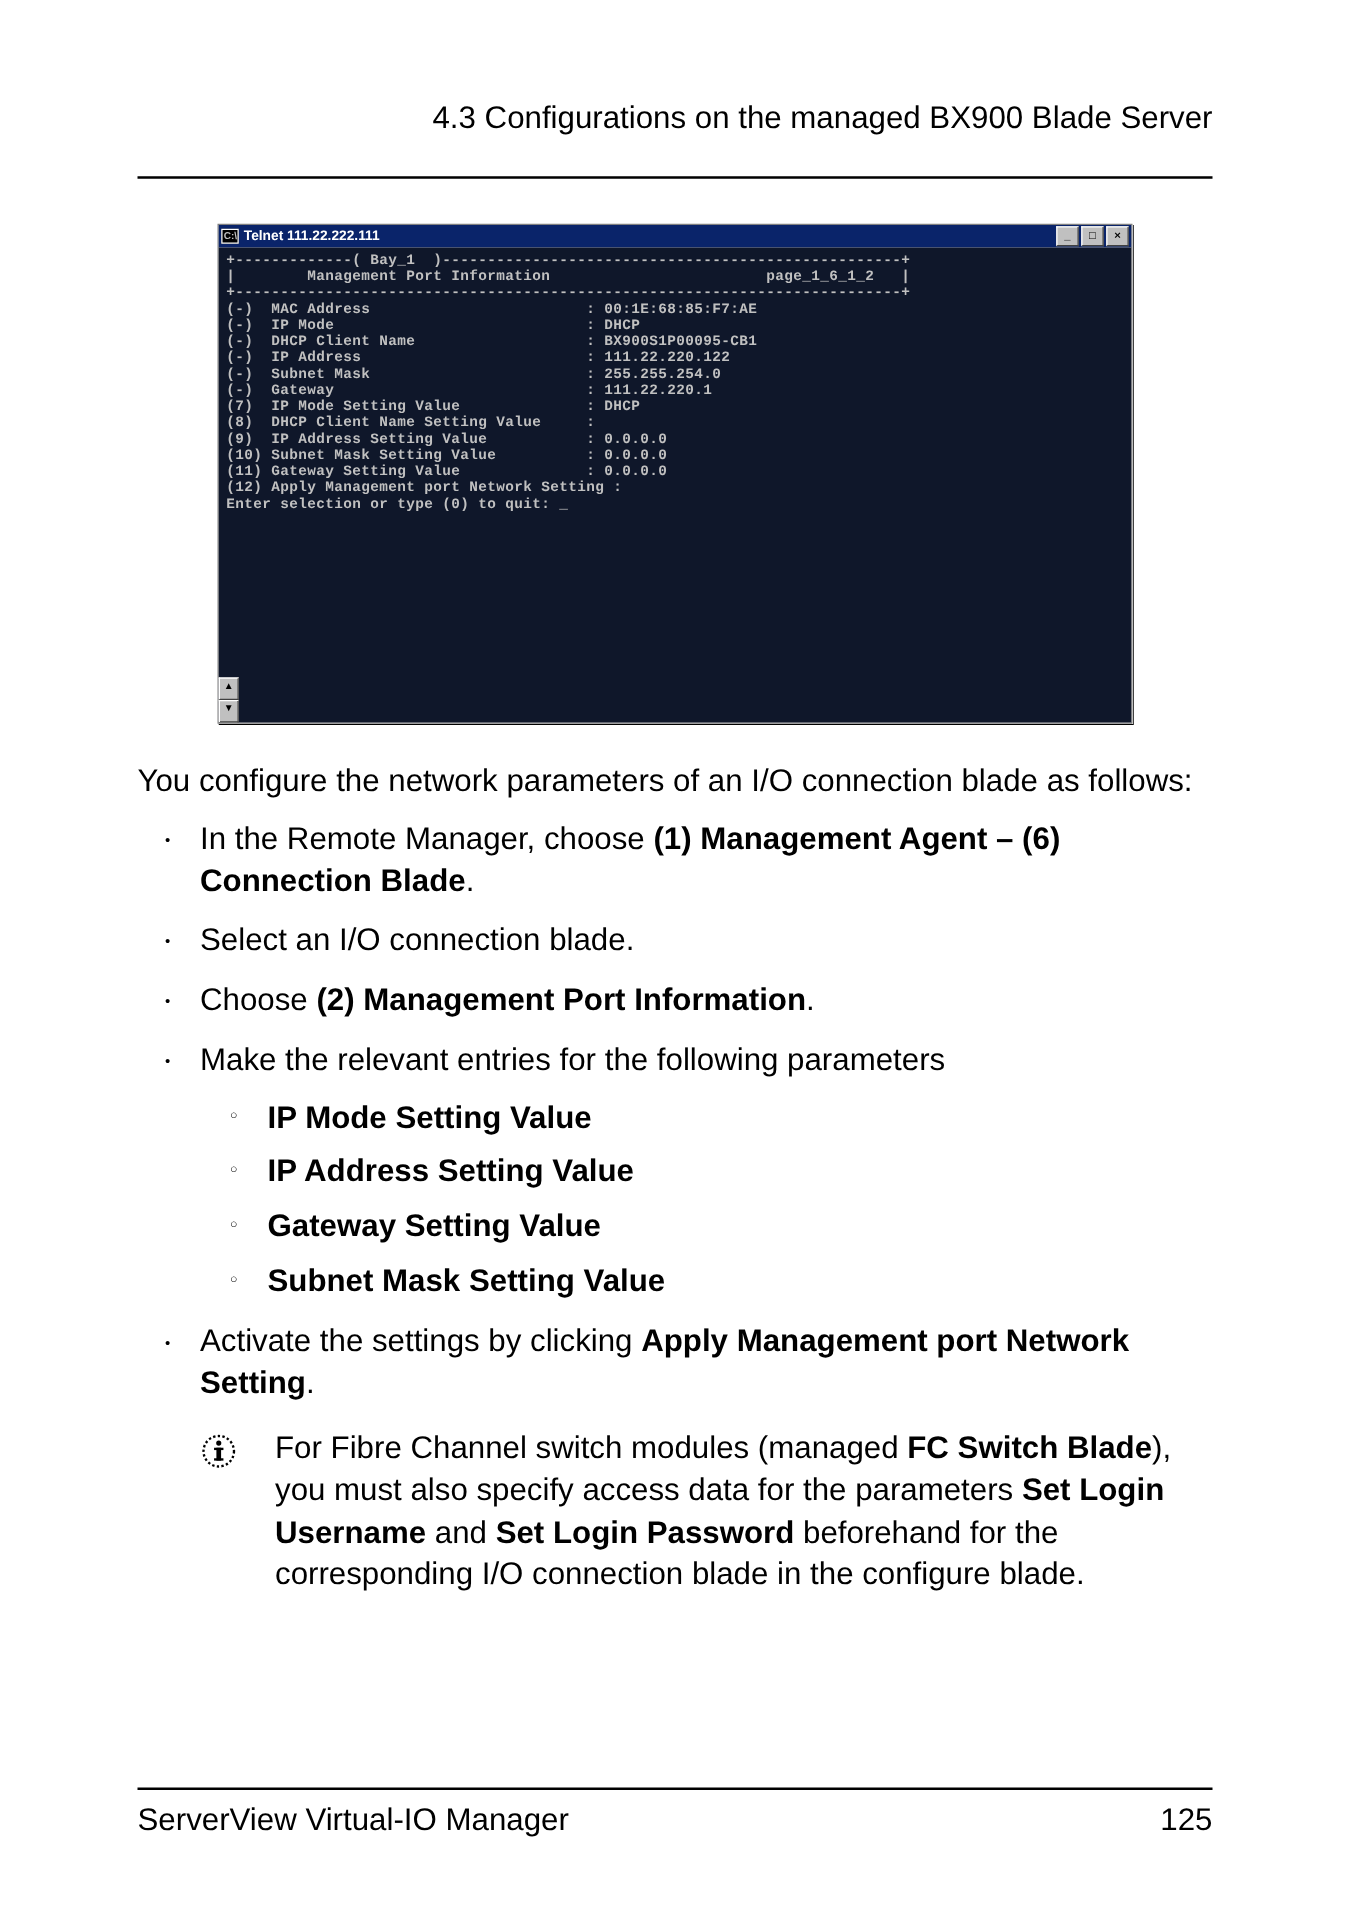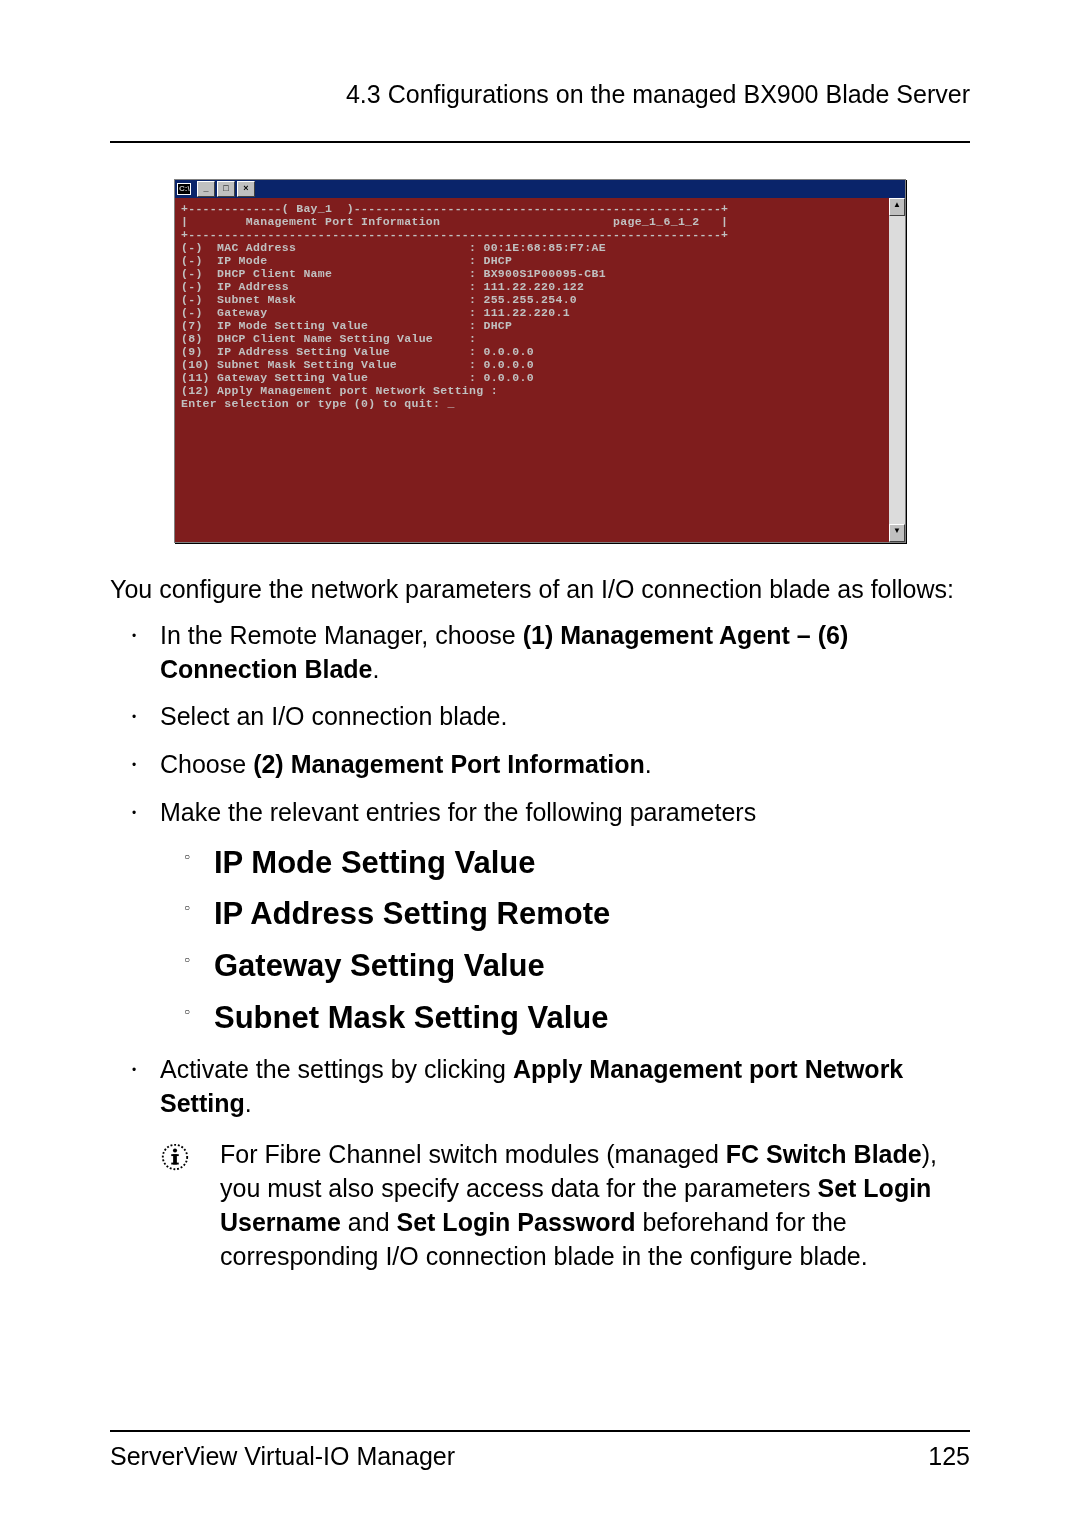--- a/index.html
+++ b/index.html
@@ -72,21 +72,22 @@
     margin-left: 2px;
     font-size: 9px;
     line-height: 12px;
     text-align: center;
     color: #000;
     font-family: Arial, sans-serif;
     font-weight: bold;
   }
   .term-body {
     display: flex;
-    background: #7f1d1d;
+    background: #0f172a;
+    flex-direction: column;
   }
   .term-content {
     flex: 1;
     padding: 4px 6px;
     font-family: "Courier New", monospace;
     font-size: 11.5px;
     line-height: 13px;
     color: #c0c0c0;
     white-space: pre;
     min-height: 336px;
@@ -132,21 +133,21 @@
     position: absolute;
     left: -28px;
     font-size: 12px;
     top: 9px;
   }
   ul.sub-list {
     margin: 12px 0 0 0;
     padding-left: 54px;
   }
   ul.sub-list > li {
-    font-size: 31px;
+    font-size: 25px;
     line-height: 1.35;
     margin-bottom: 10px;
     list-style: none;
     position: relative;
     font-weight: bold;
   }
   ul.sub-list > li::before {
     content: "○";
     position: absolute;
     left: -30px;
@@ -196,20 +197,21 @@
 <body>
 
 <div class="page">
 
   <div class="header-text">4.3 Configurations on the managed BX900 Blade Server</div>
   <hr class="header-rule">
 
   <div class="telnet-window">
     <div class="titlebar">
       <div class="sysicon">C:\</div>
+      <div class="title">Telnet 111.22.222.111</div>
       <div class="winbtn">_</div>
       <div class="winbtn">□</div>
       <div class="winbtn">×</div>
     </div>
     <div class="term-body">
       <div class="term-content">+-------------( Bay_1  )---------------------------------------------------+
 |        Management Port Information                        page_1_6_1_2   |
 +--------------------------------------------------------------------------+
 (-)  MAC Address                        : 00:1E:68:85:F7:AE
 (-)  IP Mode                            : DHCP
@@ -239,21 +241,21 @@
       <span>In the Remote Manager, choose </span><span class="bold">(1) Management Agent – (6) Connection Blade</span><span>.</span>
     </li>
     <li>Select an I/O connection blade.</li>
     <li>
       <span>Choose </span><span class="bold">(2) Management Port Information</span><span>.</span>
     </li>
     <li>
       <span>Make the relevant entries for the following parameters</span>
       <ul class="sub-list">
         <li>IP Mode Setting Value</li>
-        <li>IP Address Setting Remote</li>
+        <li>IP Address Setting Value</li>
         <li>Gateway Setting Value</li>
         <li>Subnet Mask Setting Value</li>
       </ul>
     </li>
     <li>
       <span>Activate the settings by clicking </span><span class="bold">Apply Management port Network Setting</span><span post="false">.</span>
     </li>
   </ul>
 
   <div class="info-block">

